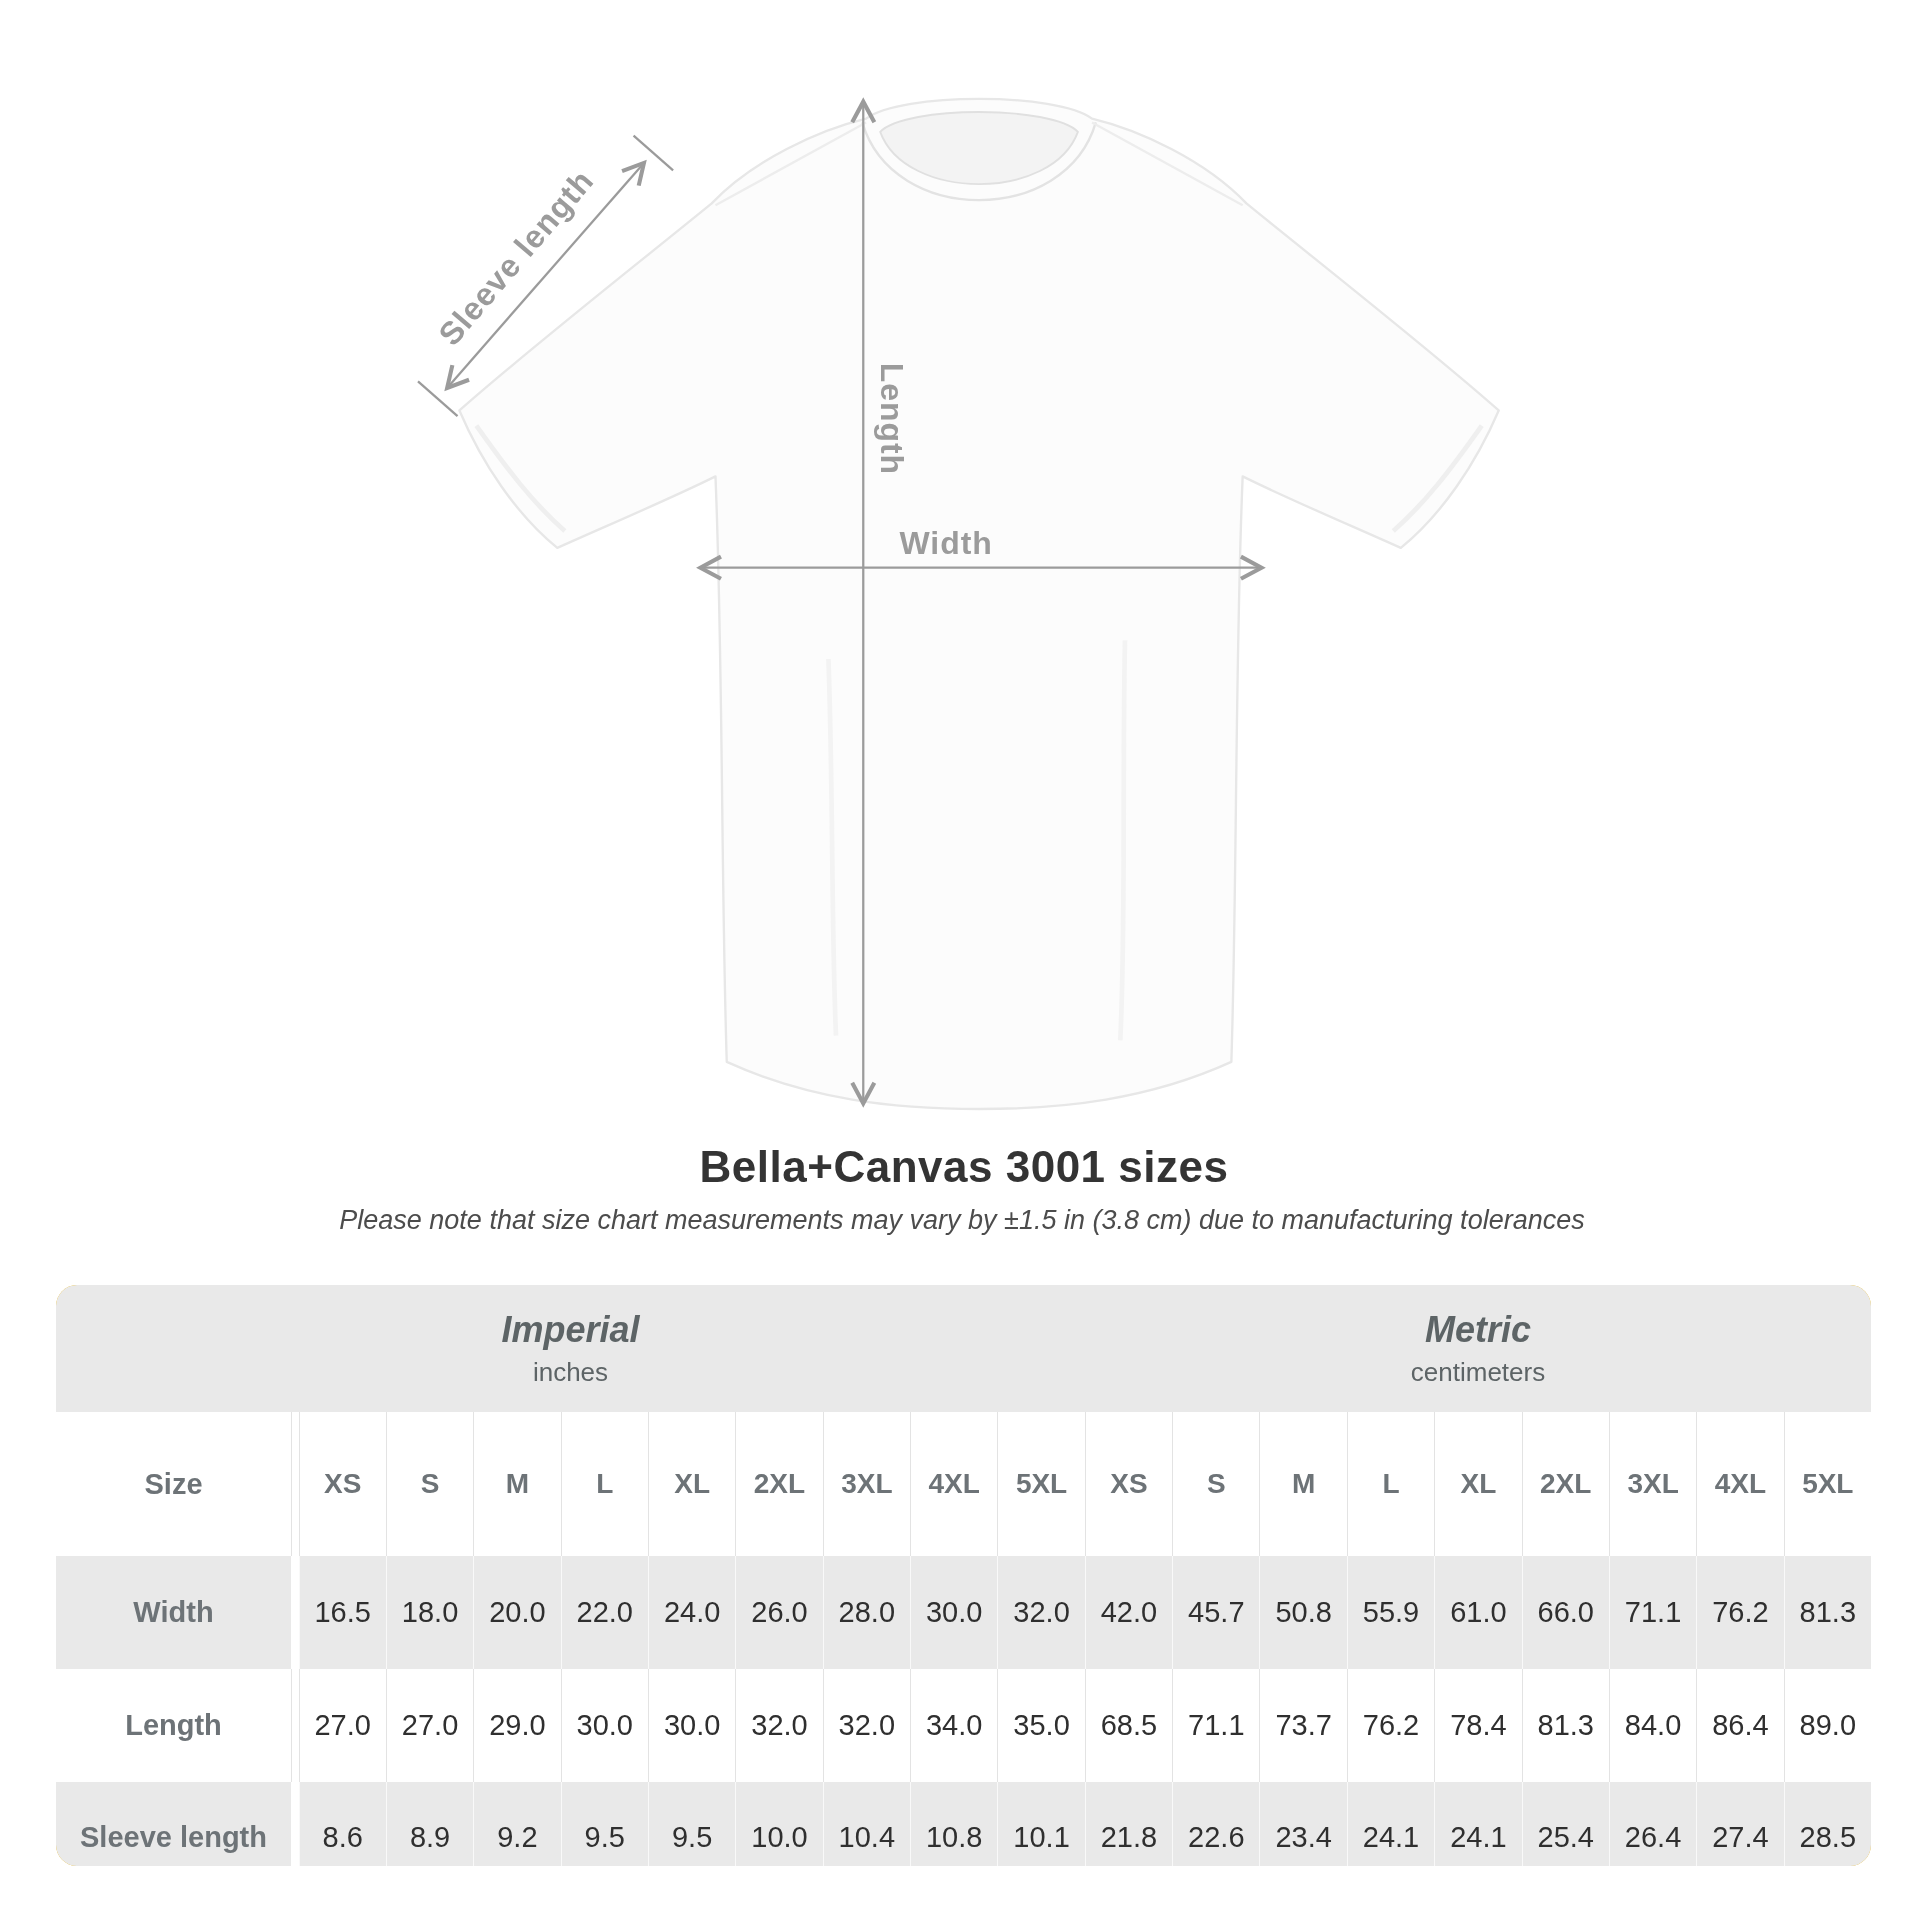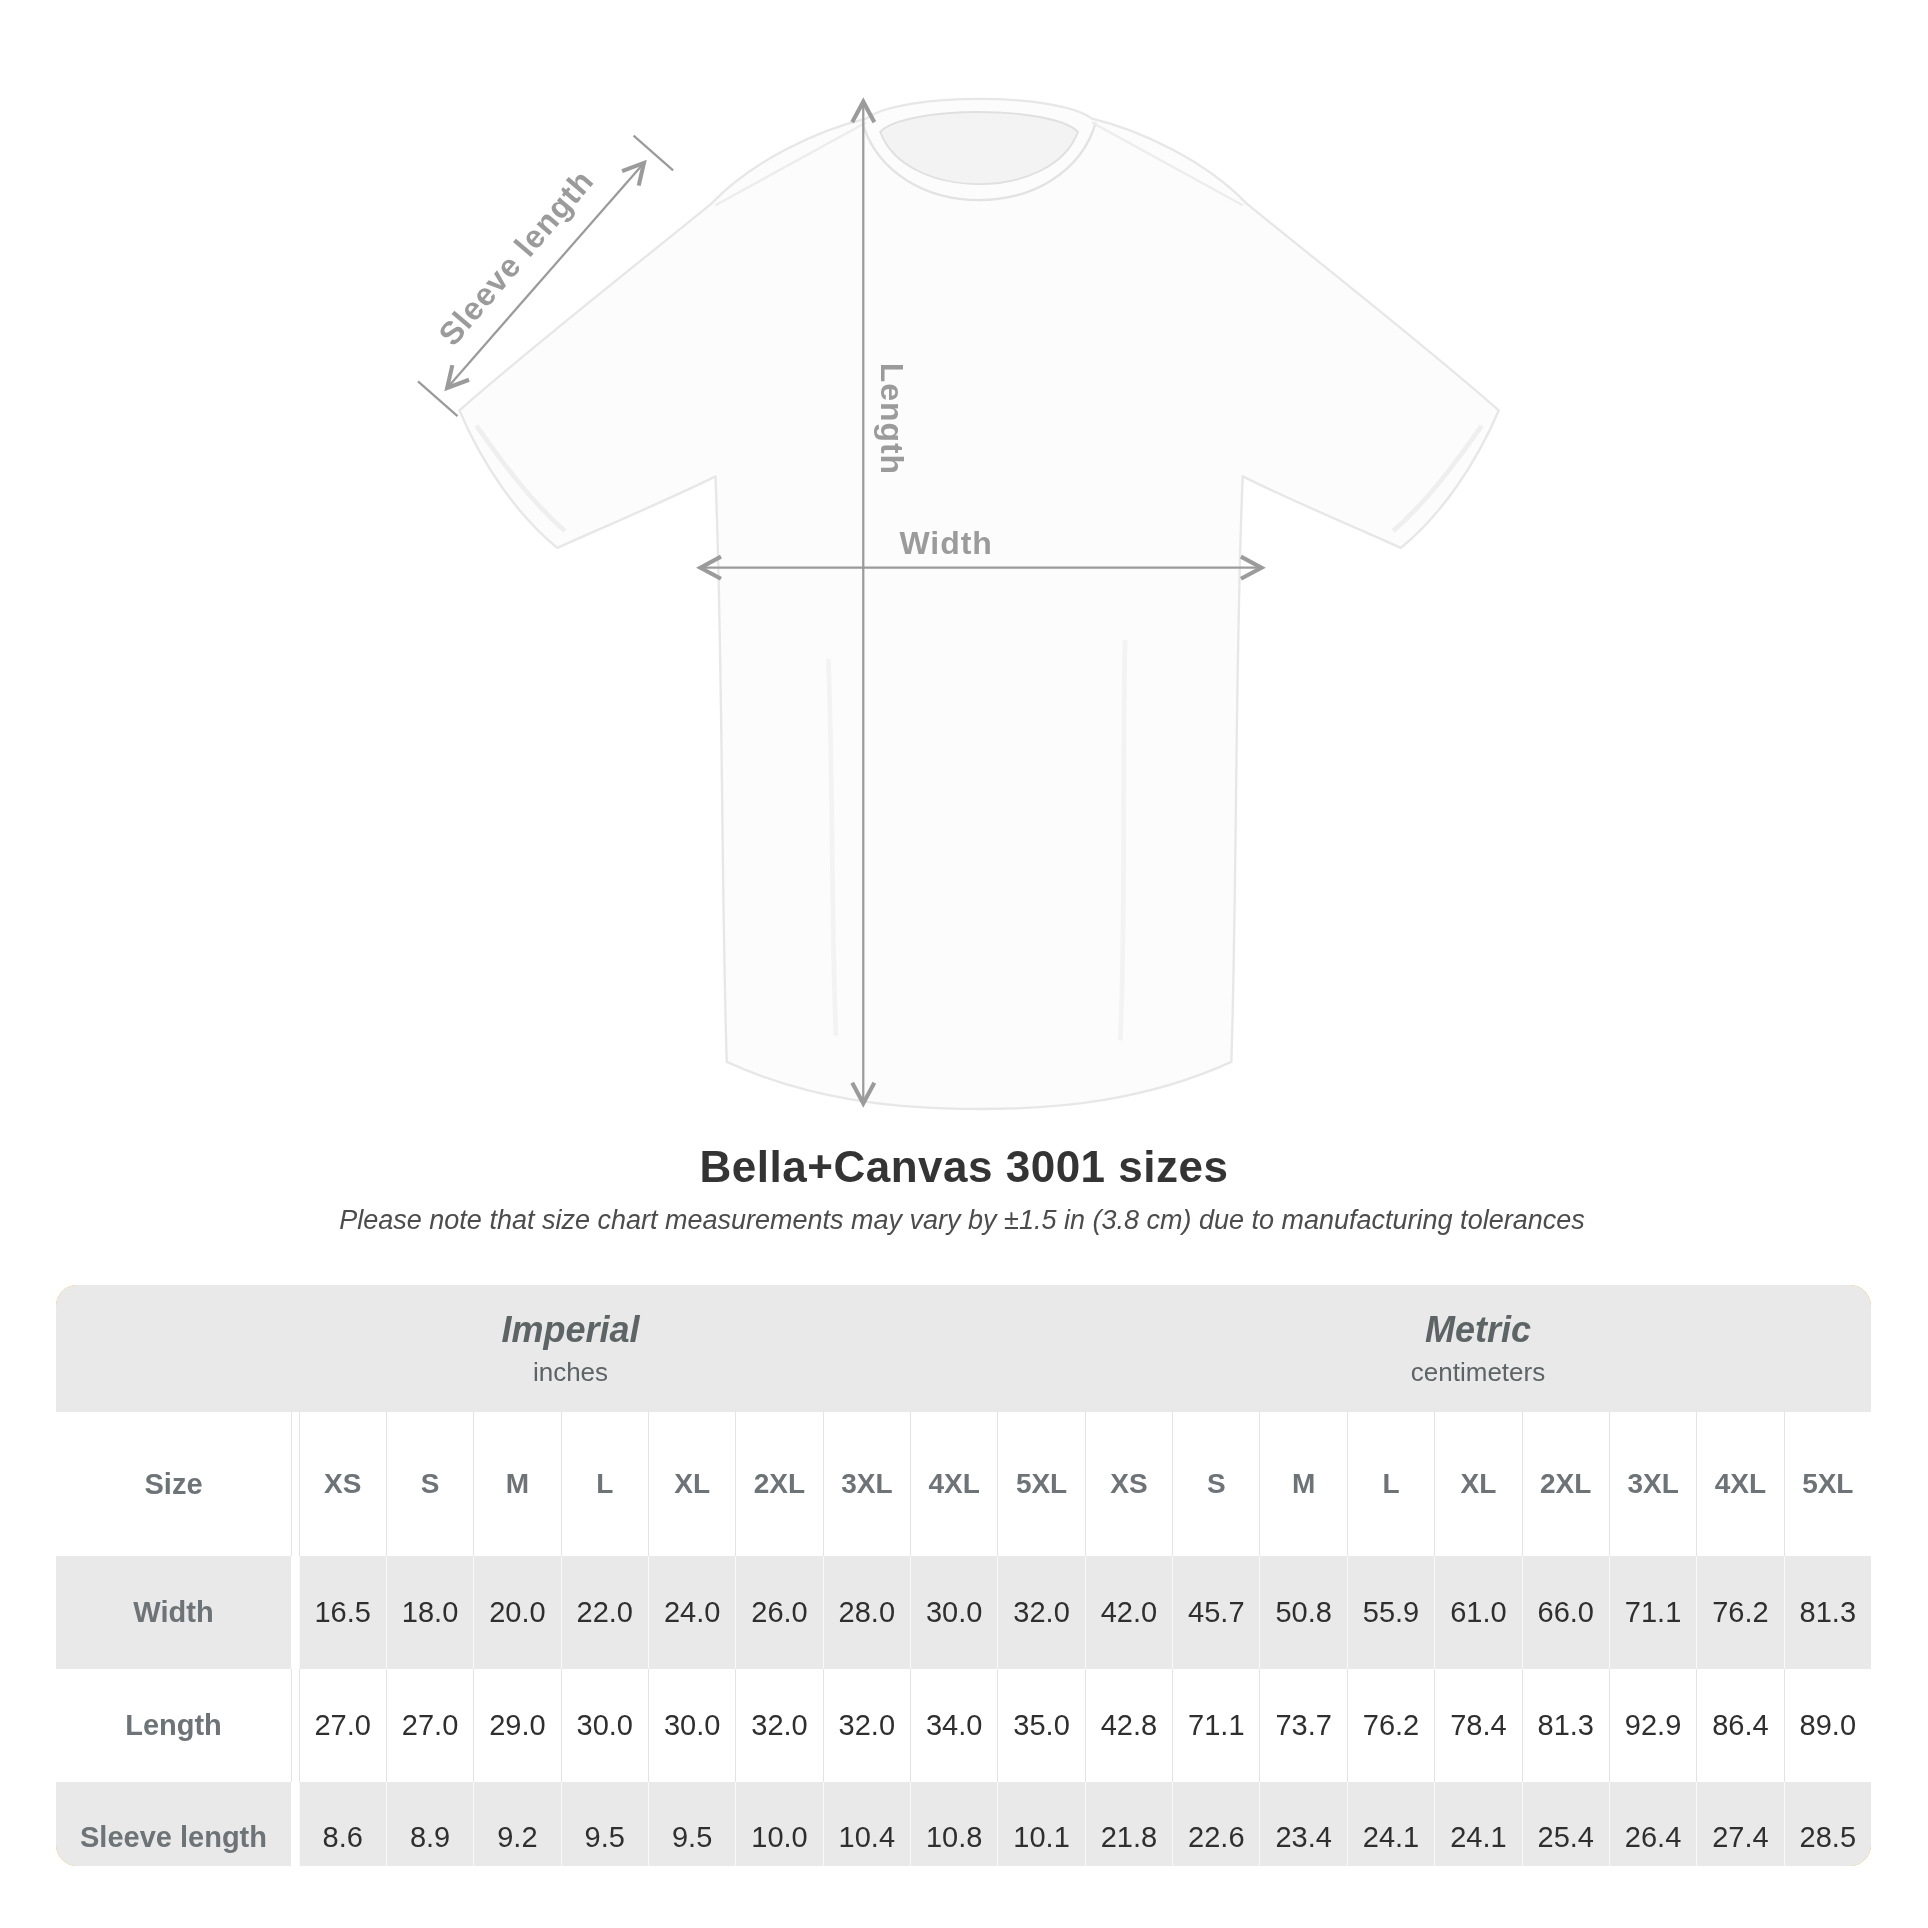--- a/index.html
+++ b/index.html
@@ -161,27 +161,27 @@
         <div class="sp"></div>
         <div class="cell dcell ">27.0</div>
         <div class="cell dcell ">27.0</div>
         <div class="cell dcell ">29.0</div>
         <div class="cell dcell ">30.0</div>
         <div class="cell dcell ">30.0</div>
         <div class="cell dcell ">32.0</div>
         <div class="cell dcell ">32.0</div>
         <div class="cell dcell ">34.0</div>
         <div class="cell dcell ">35.0</div>
-        <div class="cell dcell ">42.8</div>
+        <div class="cell dcell ">68.5</div>
         <div class="cell dcell ">71.1</div>
         <div class="cell dcell ">73.7</div>
         <div class="cell dcell ">76.2</div>
         <div class="cell dcell ">78.4</div>
         <div class="cell dcell ">81.3</div>
-        <div class="cell dcell ">92.9</div>
+        <div class="cell dcell ">84.0</div>
         <div class="cell dcell ">86.4</div>
         <div class="cell dcell ">89.0</div>
       </div>
       <div class="trow row-gray" style="height: 111px;">
         <div class="cell lbl">Sleeve length</div>
         <div class="sp"></div>
         <div class="cell dcell ">8.6</div>
         <div class="cell dcell ">8.9</div>
         <div class="cell dcell ">9.2</div>
         <div class="cell dcell ">9.5</div>

